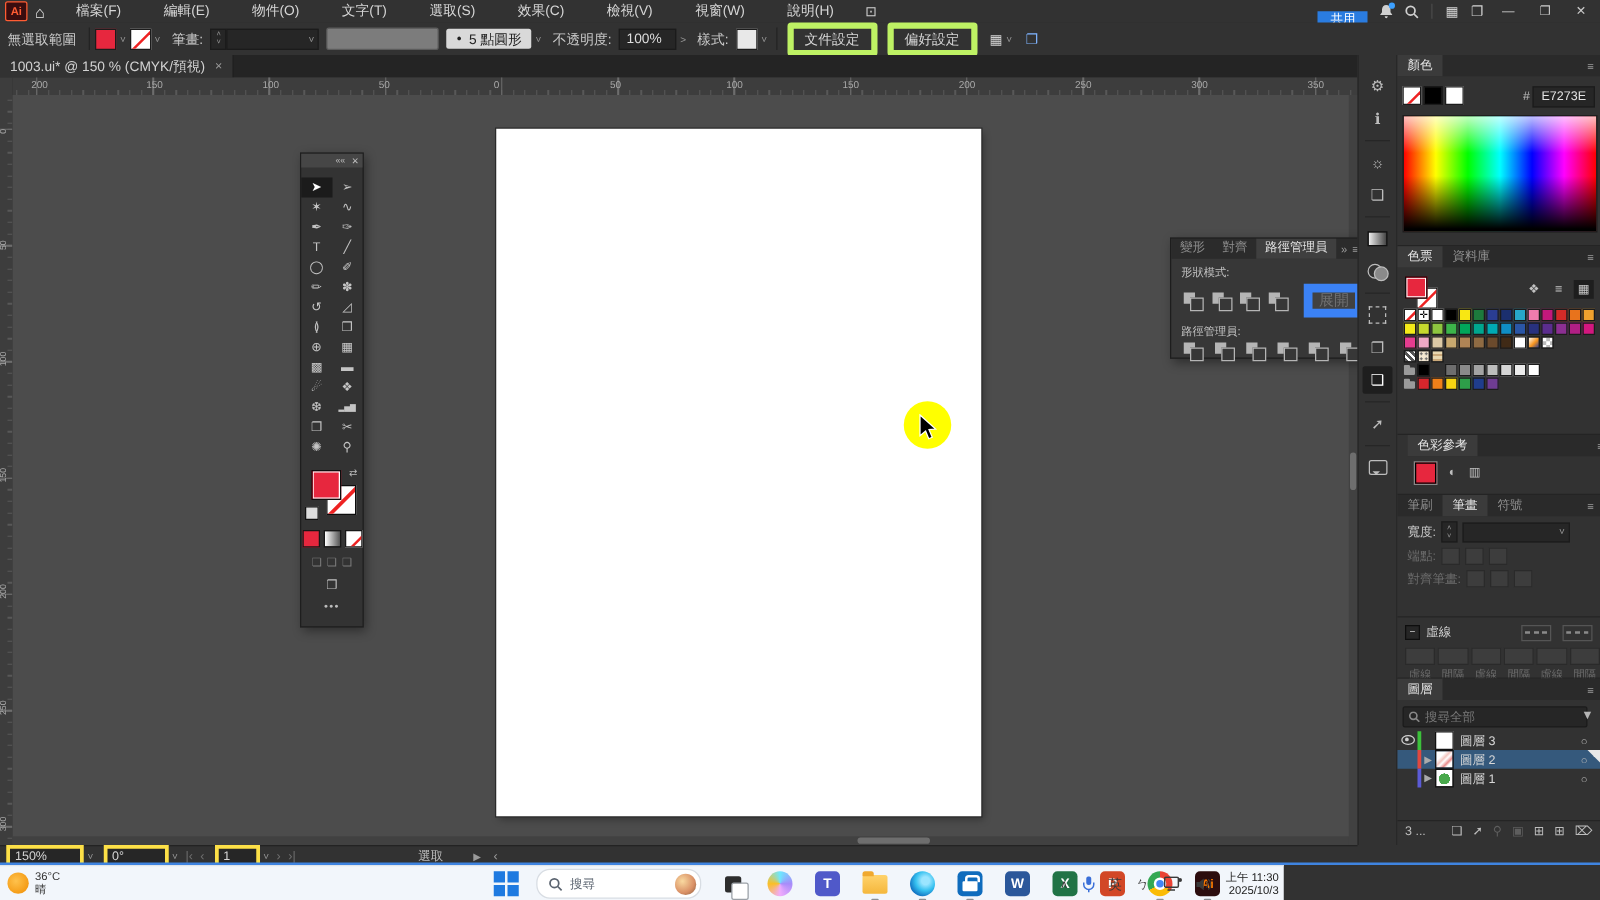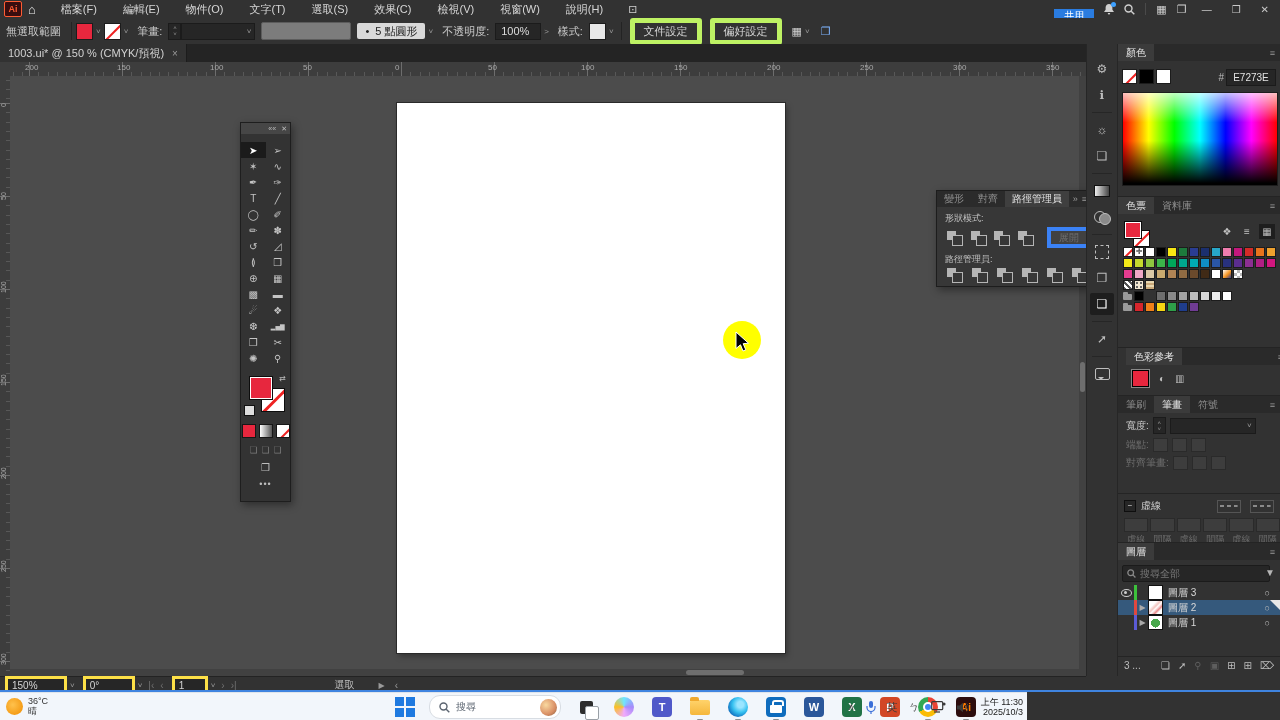--- a/index.html
+++ b/index.html
@@ -5,21 +5,21 @@
   html,body{margin:0;padding:0;background:#000;}
   .app{position:relative;width:1280px;height:720px;background:#323232;
        font-family:"Liberation Sans","DejaVu Sans",sans-serif;color:#cfcfcf;
        overflow:hidden;font-size:11px;-webkit-user-select:none;user-select:none;}
   .abs{position:absolute;}
   
   .menubar{left:0;top:0;width:1280px;height:18px;background:#323232;display:flex;align-items:center;border-bottom:1px solid #2a2a2a;}
   .ai-logo{width:16px;height:14px;margin:0 6px 0 4px;background:#3a0d0f;color:#ff5c33;border:1px solid #ff5c33;
            font-size:9px;font-weight:bold;display:flex;align-items:center;justify-content:center;border-radius:2px;}
   .home{color:#e8e8e8;font-size:13px;margin-right:14px;}
-  #menus{display:flex;gap:4px;}
+  #menus{display:flex;gap:12px;}
   .menu-item{padding:0 11px;color:#d6d6d6;line-height:18px;cursor:default;}
   .mb-right{margin-left:auto;display:flex;align-items:center;gap:10px;padding-right:6px;}
   .share-btn{background:#2a7ce0;color:#fff;border-radius:0;padding:1px 10px;font-size:10px;line-height:12px;margin-top:13px;}
   .mb-ic{color:#d0d0d0;font-size:11px;position:relative;}
   .bell-dot{position:absolute;right:-2px;top:-2px;width:5px;height:5px;border-radius:50%;background:#3ca0ff;}
   .win-ctl{color:#c8c8c8;font-size:10px;padding:0 5px;}
   
   .controlbar{left:0;top:18px;width:1280px;height:26px;background:#323232;border-bottom:1px solid #232323;display:flex;align-items:center;}
   .cb-text{color:#c9c9c9;margin:0 6px;}
   .cb-sep{width:1px;height:18px;background:#232323;margin:0 4px;}
@@ -79,22 +79,22 @@
   .pfpanel{left:936px;top:190px;width:154px;height:95px;background:#373737;border:1px solid #1d1d1d;box-shadow:2px 3px 8px rgba(0,0,0,.4);font-size:10px;}
   .pf-tabs{height:16px;display:flex;align-items:center;background:#2b2b2b;}
   .pf-tab{padding:0 7px;color:#8f8f8f;line-height:16px;}
   .pf-tab.active{background:#3f3f3f;color:#e3e3e3;}
   .pf-tr{margin-left:auto;color:#9a9a9a;display:flex;gap:4px;padding-right:4px;font-size:9px;}
   .pf-label{color:#c3c3c3;margin:5px 0 2px 8px;font-size:9px;}
   .pf-row{display:flex;gap:10px;margin-left:10px;align-items:center;}
   .pf-btn{width:15px;height:13px;position:relative;}
   .pf-btn:before{content:"";position:absolute;left:0;top:0;width:9px;height:9px;background:#b5b5b5;}
   .pf-btn:after{content:"";position:absolute;left:5px;top:4px;width:9px;height:9px;border:1px solid #b5b5b5;background:#373737;}
-  .pf-expand{margin-left:6px;width:40px;height:13px;background:#414141;color:#707070;border:4px solid #3b82f6;
-             font-size:10px;display:flex;align-items:center;justify-content:center;}
+  .pf-expand{margin-left:6px;width:40px;height:13px;background:#414141;color:#707070;border:7px solid #3b82f6;
+             font-size:12px;display:flex;align-items:center;justify-content:center;}
   
   .dock{left:1086px;top:44px;width:32px;height:632px;background:#323232;border-left:1px solid #262626;border-right:1px solid #262626;
         display:flex;flex-direction:column;align-items:center;padding-top:12px;box-sizing:border-box;}
   .dock-ic{width:24px;height:22px;margin:2px 0;display:flex;align-items:center;justify-content:center;color:#bdbdbd;font-size:12px;border-radius:2px;}
   .dock-ic.active{background:#1e1e1e;color:#fff;}
   .dock-sep{width:20px;height:1px;background:#262626;margin:4px 0;}
   .dk-grad{width:14px;height:10px;background:linear-gradient(to right,#eee,#444);border:1px solid #111;}
   .dk-circ{position:relative;width:16px;height:12px;}
   .dk-circ i{position:absolute;width:10px;height:10px;border-radius:50%;border:1px solid #bdbdbd;}
   .dk-circ i:last-child{left:5px;top:2px;background:#8a8a8a;}

